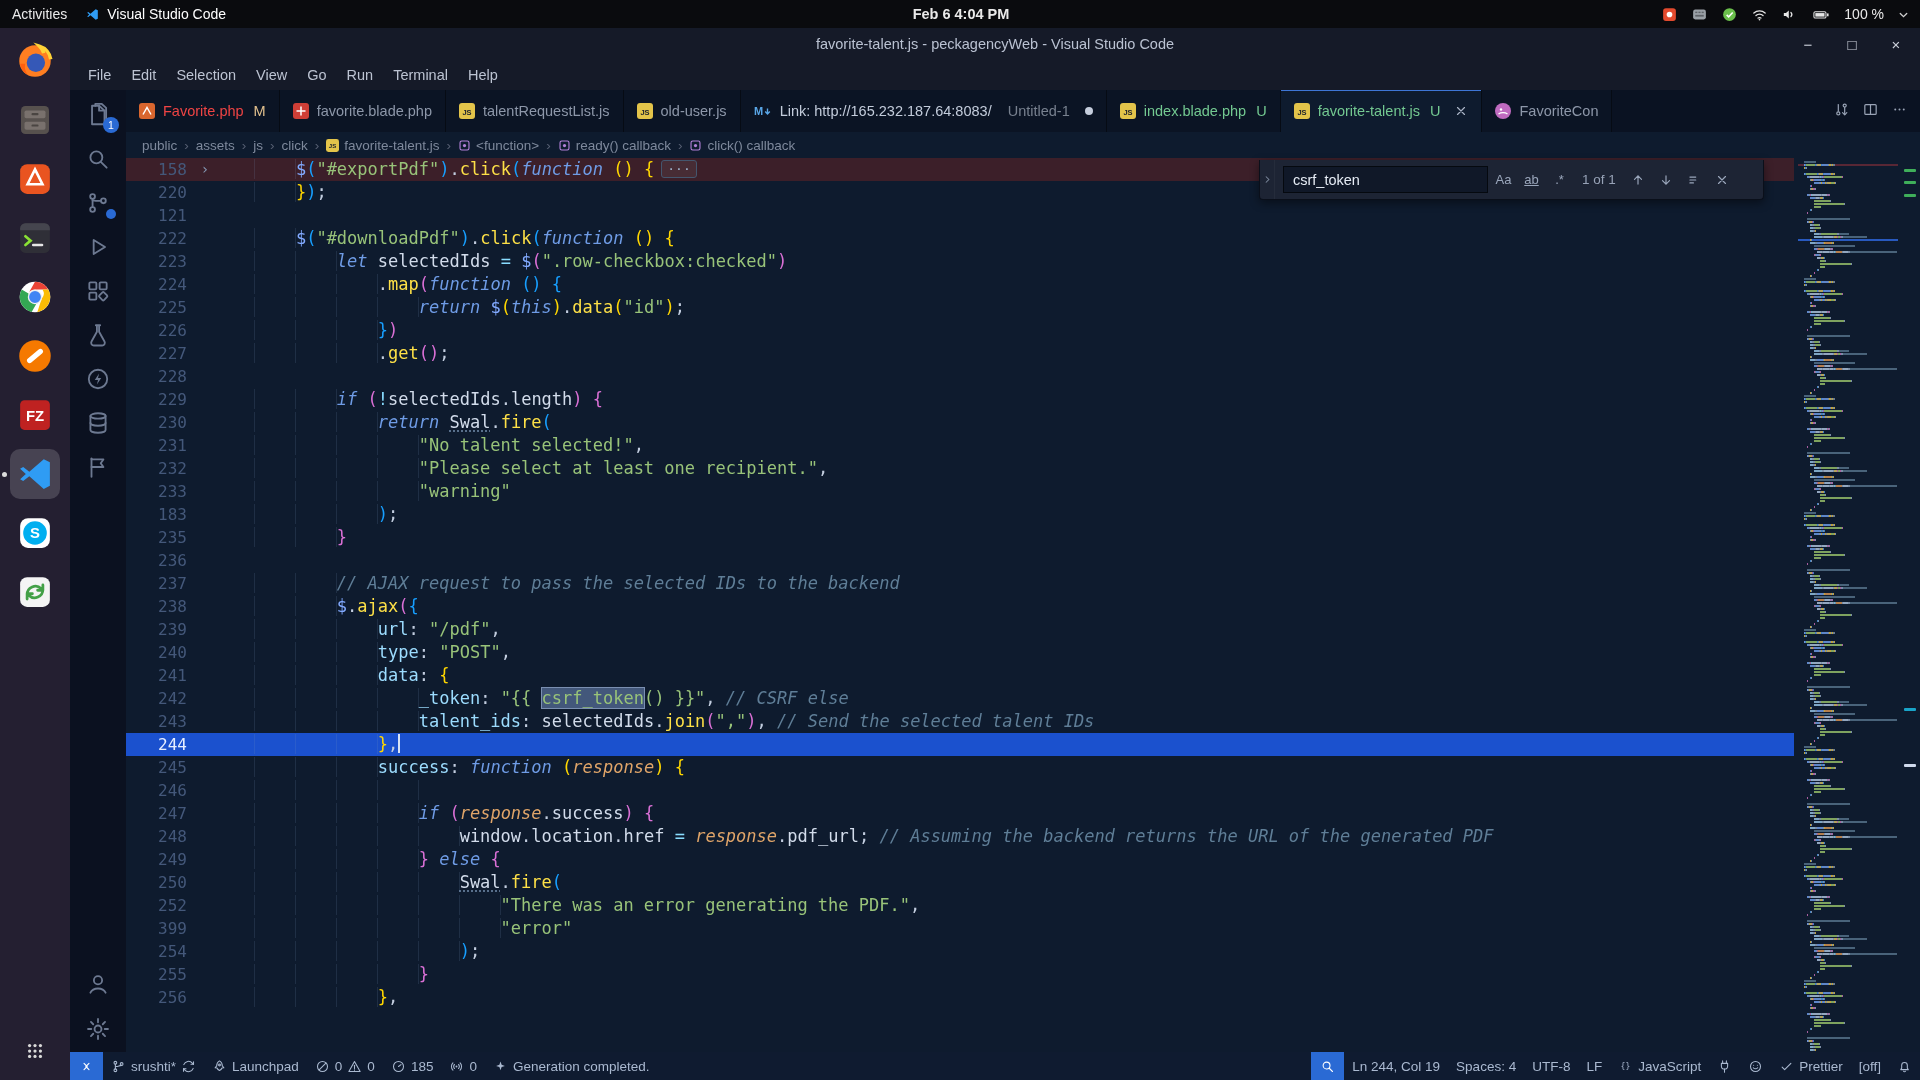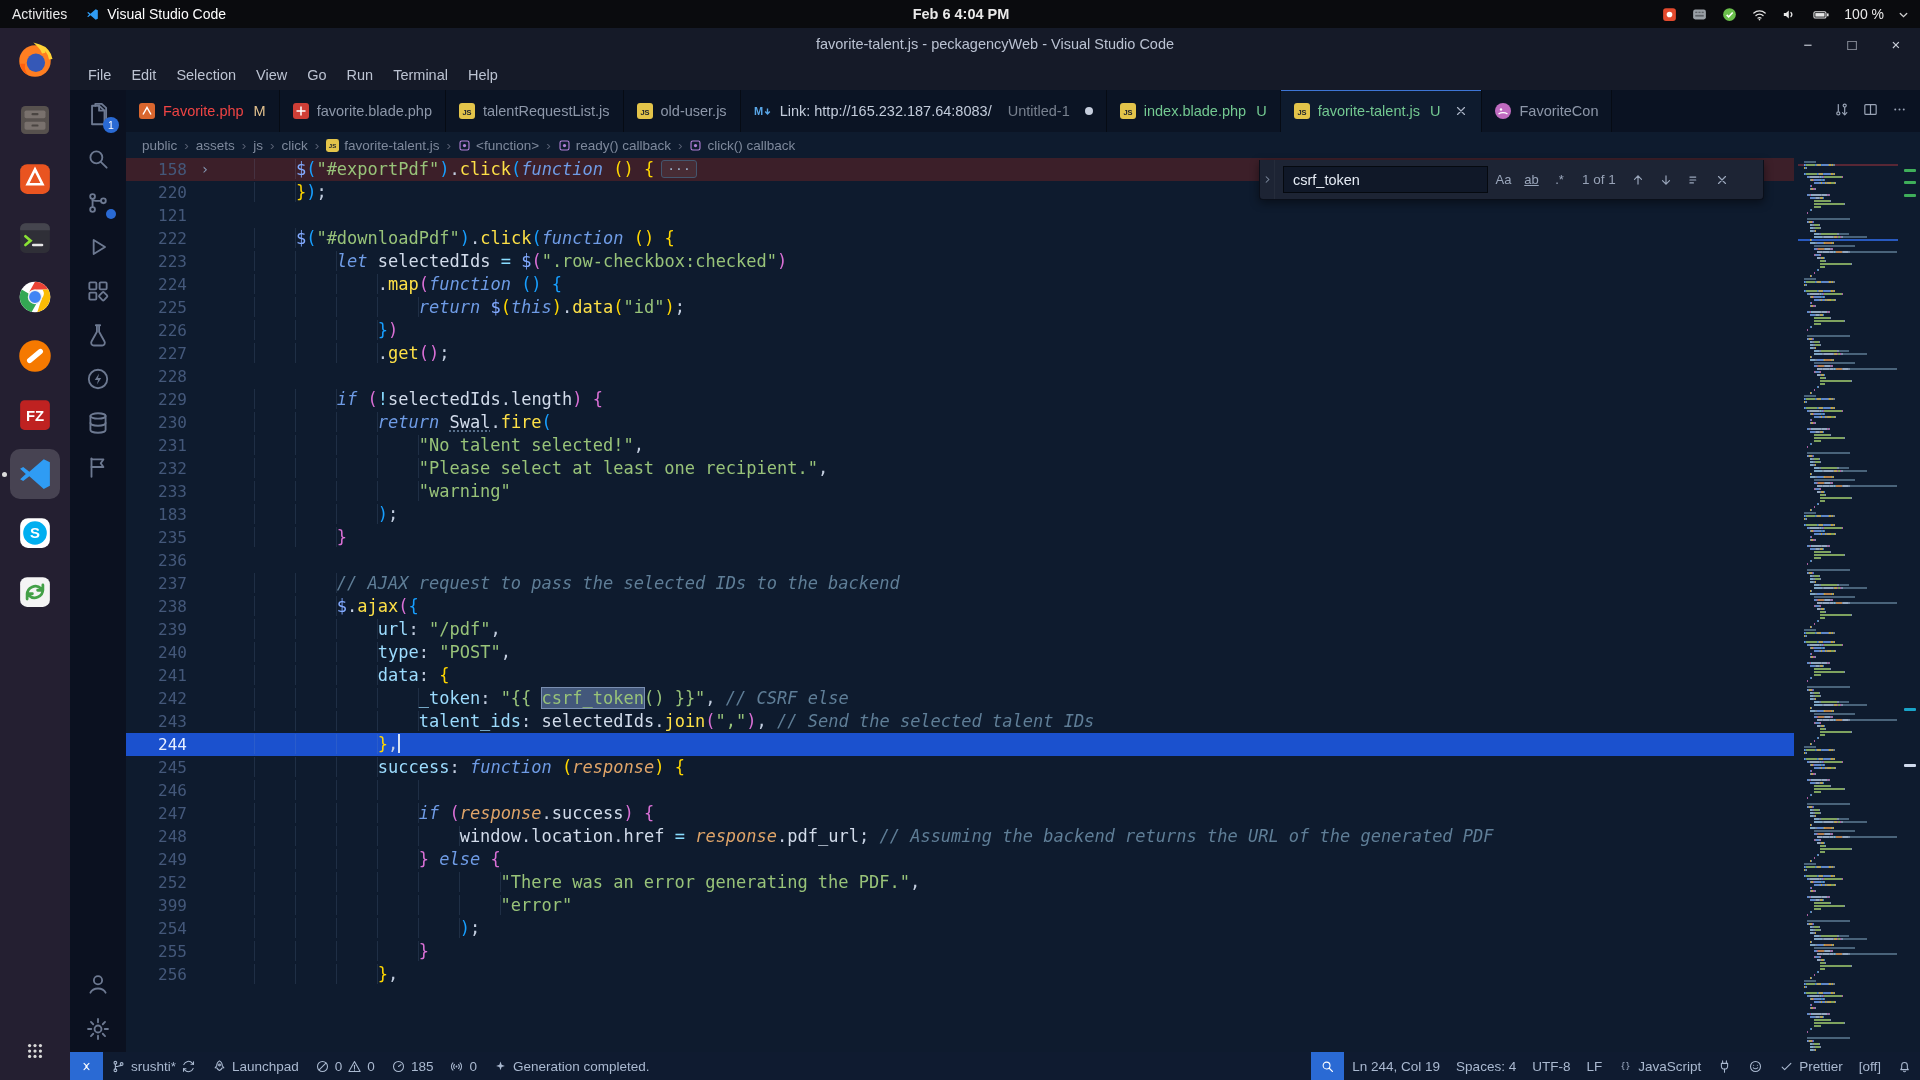--- a/index.html
+++ b/index.html
@@ -695,20 +695,25 @@
                     <span class="gut">248</span>
                     <span class="fold"></span>
                     <span class="code"><span class="tok-ws">                        </span><span class="tok-var">window</span><span class="tok-pl">.</span><span class="tok-var">location</span><span class="tok-pl">.</span><span class="tok-var">href</span><span class="tok-pl"> </span><span class="tok-op">=</span><span class="tok-pl"> </span><span class="tok-prm">response</span><span class="tok-pl">.</span><span class="tok-var">pdf_url</span><span class="tok-pl">;</span><span class="tok-pl"> </span><span class="tok-cm">// Assuming the backend returns the URL of the generated PDF</span></span>
                   </div>
                   <div class="line">
                     <span class="gut">249</span>
                     <span class="fold"></span>
                     <span class="code"><span class="tok-ws">                    </span><span class="tok-b2">}</span><span class="tok-pl"> </span><span class="tok-kw">else</span><span class="tok-pl"> </span><span class="tok-b2">{</span></span>
                   </div>
                   <div class="line">
+                    <span class="gut">250</span>
+                    <span class="fold"></span>
+                    <span class="code"><span class="tok-ws">                        </span><span class="tok-swal">Swal</span><span class="tok-pl">.</span><span class="tok-fn">fire</span><span class="tok-b3">(</span></span>
+                  </div>
+                  <div class="line">
                     <span class="gut">252</span>
                     <span class="fold"></span>
                     <span class="code"><span class="tok-ws">                            </span><span class="tok-str">"There was an error generating the PDF."</span><span class="tok-pl">,</span></span>
                   </div>
                   <div class="line">
                     <span class="gut">399</span>
                     <span class="fold"></span>
                     <span class="code"><span class="tok-ws">                            </span><span class="tok-str">"error"</span></span>
                   </div>
                   <div class="line">

